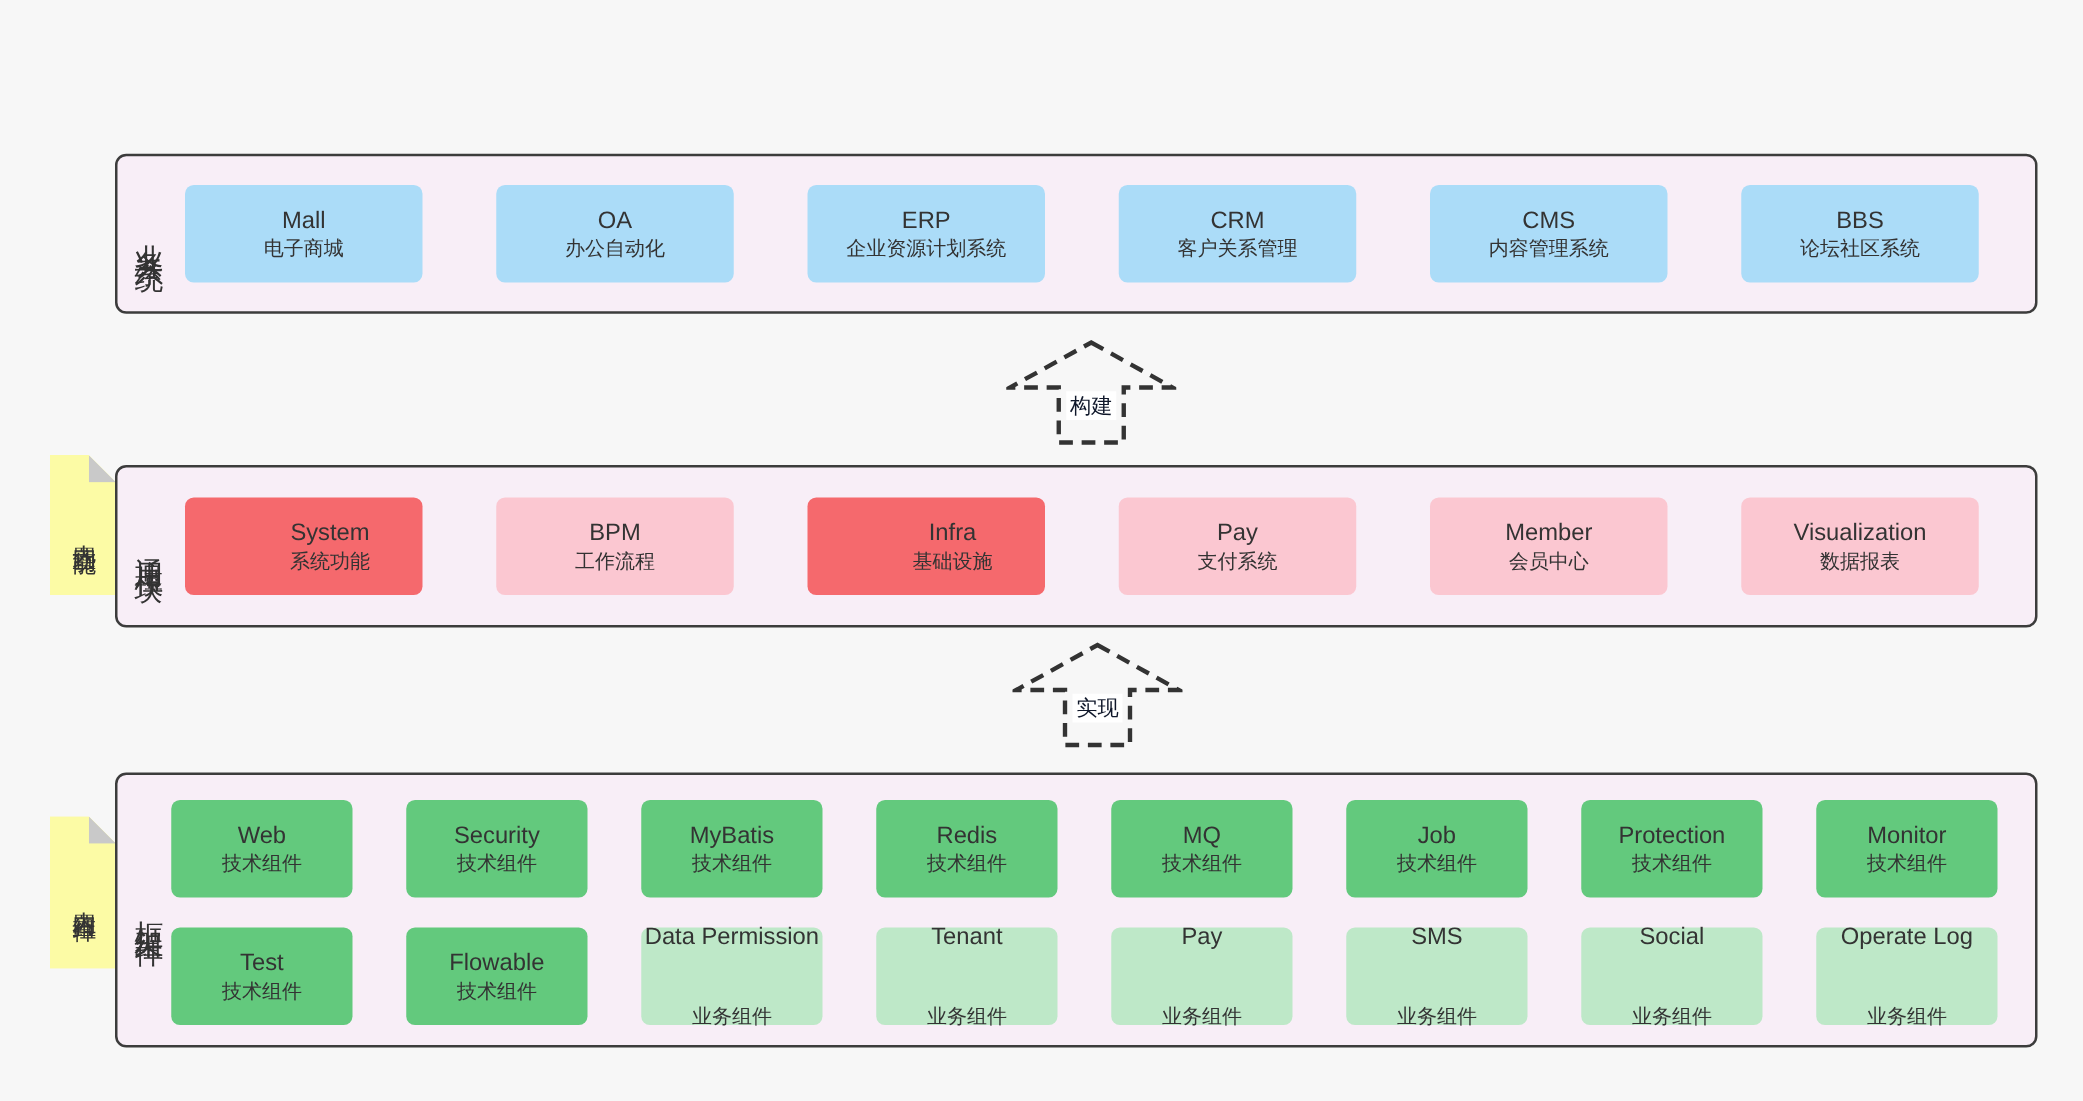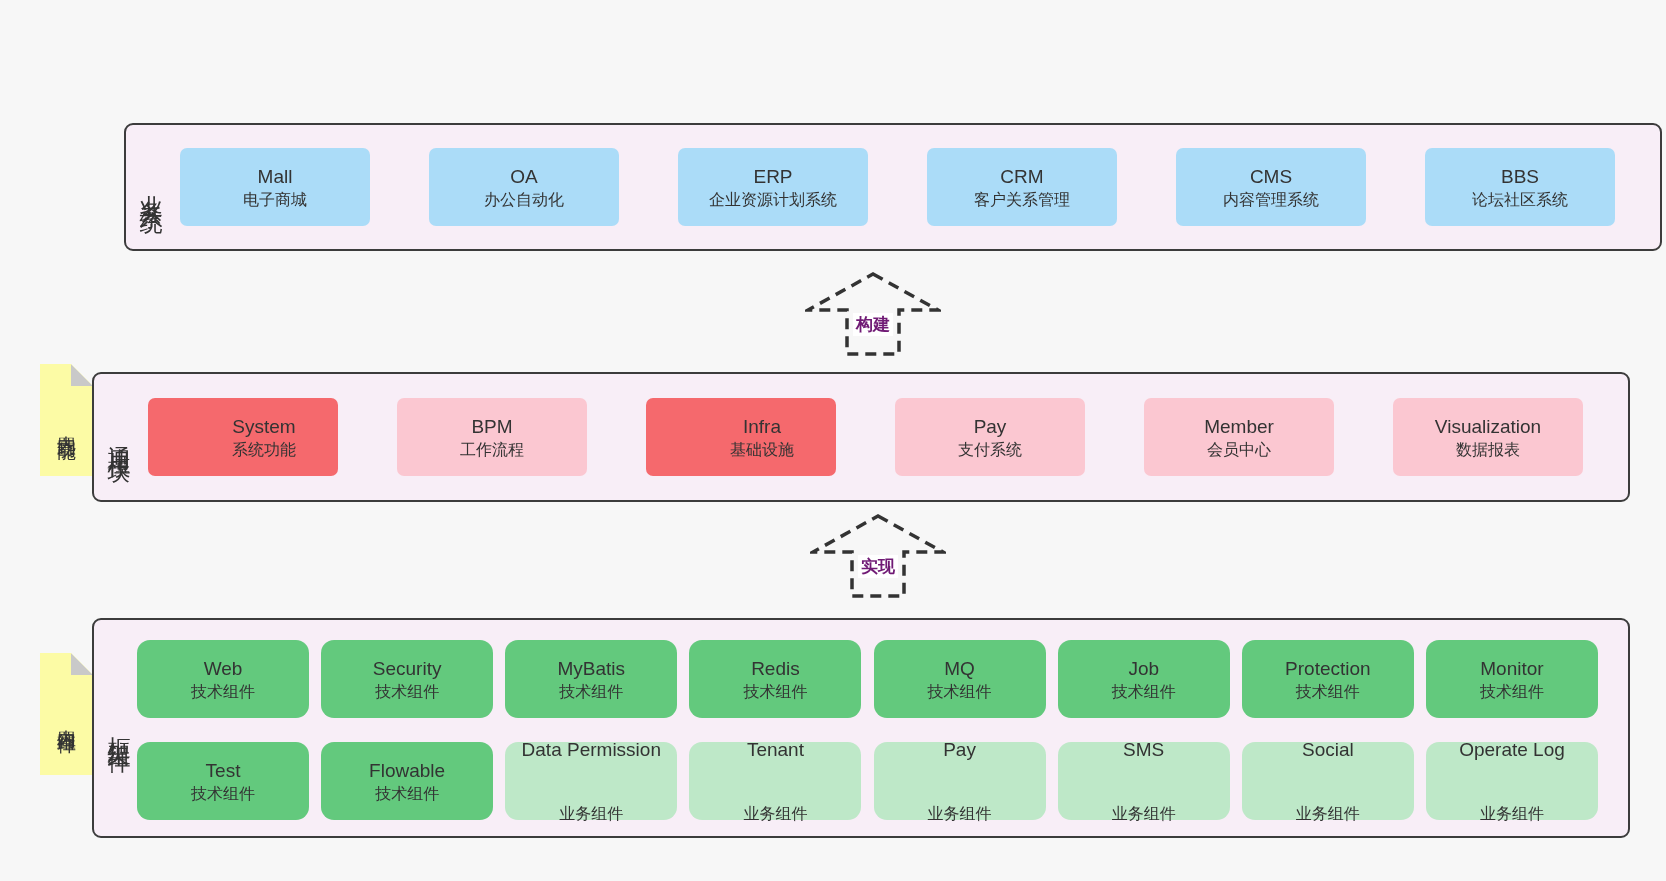--- a/index.html
+++ b/index.html
@@ -17,21 +17,21 @@
 
   
   .layer{
     position:absolute;
     left:92px;width:1538px;
     background:var(--container-bg,#f8eef7);
     border:2px solid var(--border,#3c3c3c);
     border-radius:9px;
     box-sizing:border-box;
   }
-  #layer-business{top:123px;height:128px;margin-left:32px;}
+  #layer-business{top:123px;height:128px;}
   #layer-modules{top:372px;height:130px;}
   #layer-framework{top:618px;height:220px;}
 
   .layer-label{
     position:absolute;left:6px;top:0;height:100%;width:40px;
     display:flex;align-items:center;justify-content:center;
     writing-mode:vertical-rl;text-orientation:upright;
     font-size:23px;letter-spacing:5px;
     color:var(--text,#333);
   }
@@ -46,38 +46,38 @@
     position:absolute;left:0;right:0;top:20px;bottom:16px;
     display:flex;flex-direction:column;justify-content:space-between;
     padding:0 30px 0 43px;box-sizing:border-box;
   }
   .box{
     height:78px;border-radius:7px;
     display:flex;flex-direction:column;align-items:center;justify-content:center;
     text-align:center;line-height:1.32;padding:2px;box-sizing:border-box;
   }
   .row-6 .box{width:190px;}
-  .row-8 .box{width:172px;border-radius:13px;}
+  .row-8 .box{width:145px;}
   .box-title{font-size:19px;}
   .box-subtitle{font-size:16px;font-family:Liberation Serif, serif;}
   .box[data-variant="blue"]{background:var(--blue,#abdcf8);}
   .box[data-variant="red"]{background:var(--red,#f5696d);padding-left:44px;}
   .box[data-variant="pink"]{background:var(--pink,#fbc7d1);}
   .box[data-variant="green-dark"]{background:var(--green-dark,#63c97d);}
   .box[data-variant="green-light"]{background:var(--green-light,#bee8c8);gap:41px;}
 
   
   .arrow{position:absolute;width:136px;height:88px;}
   #arrow-build{left:805px;top:270px;}
   #arrow-implement{left:810px;top:512px;text-align:right;}
   .arrow svg{position:absolute;left:0;top:0;width:100%;height:100%;}
   .arrow-label{
     position:absolute;left:50%;top:43px;transform:translateX(-50%);
     background:var(--label-bg,#fff);
-    padding:0 3px;font-size:17px;color:#701a75;white-space:nowrap;font-weight:bold;
+    padding:0 3px;font-size:17px;color:#0f172a;white-space:nowrap;
   }
 
   
   .note{
     position:absolute;left:40px;width:53px;
     background:var(--note-bg,#fcfba5);
     clip-path:polygon(0 0,calc(100% - 22px) 0,100% 22px,100% 100%,0 100%);
     display:flex;align-items:center;justify-content:center;
   }
   #note-features{top:364px;height:112px;}

